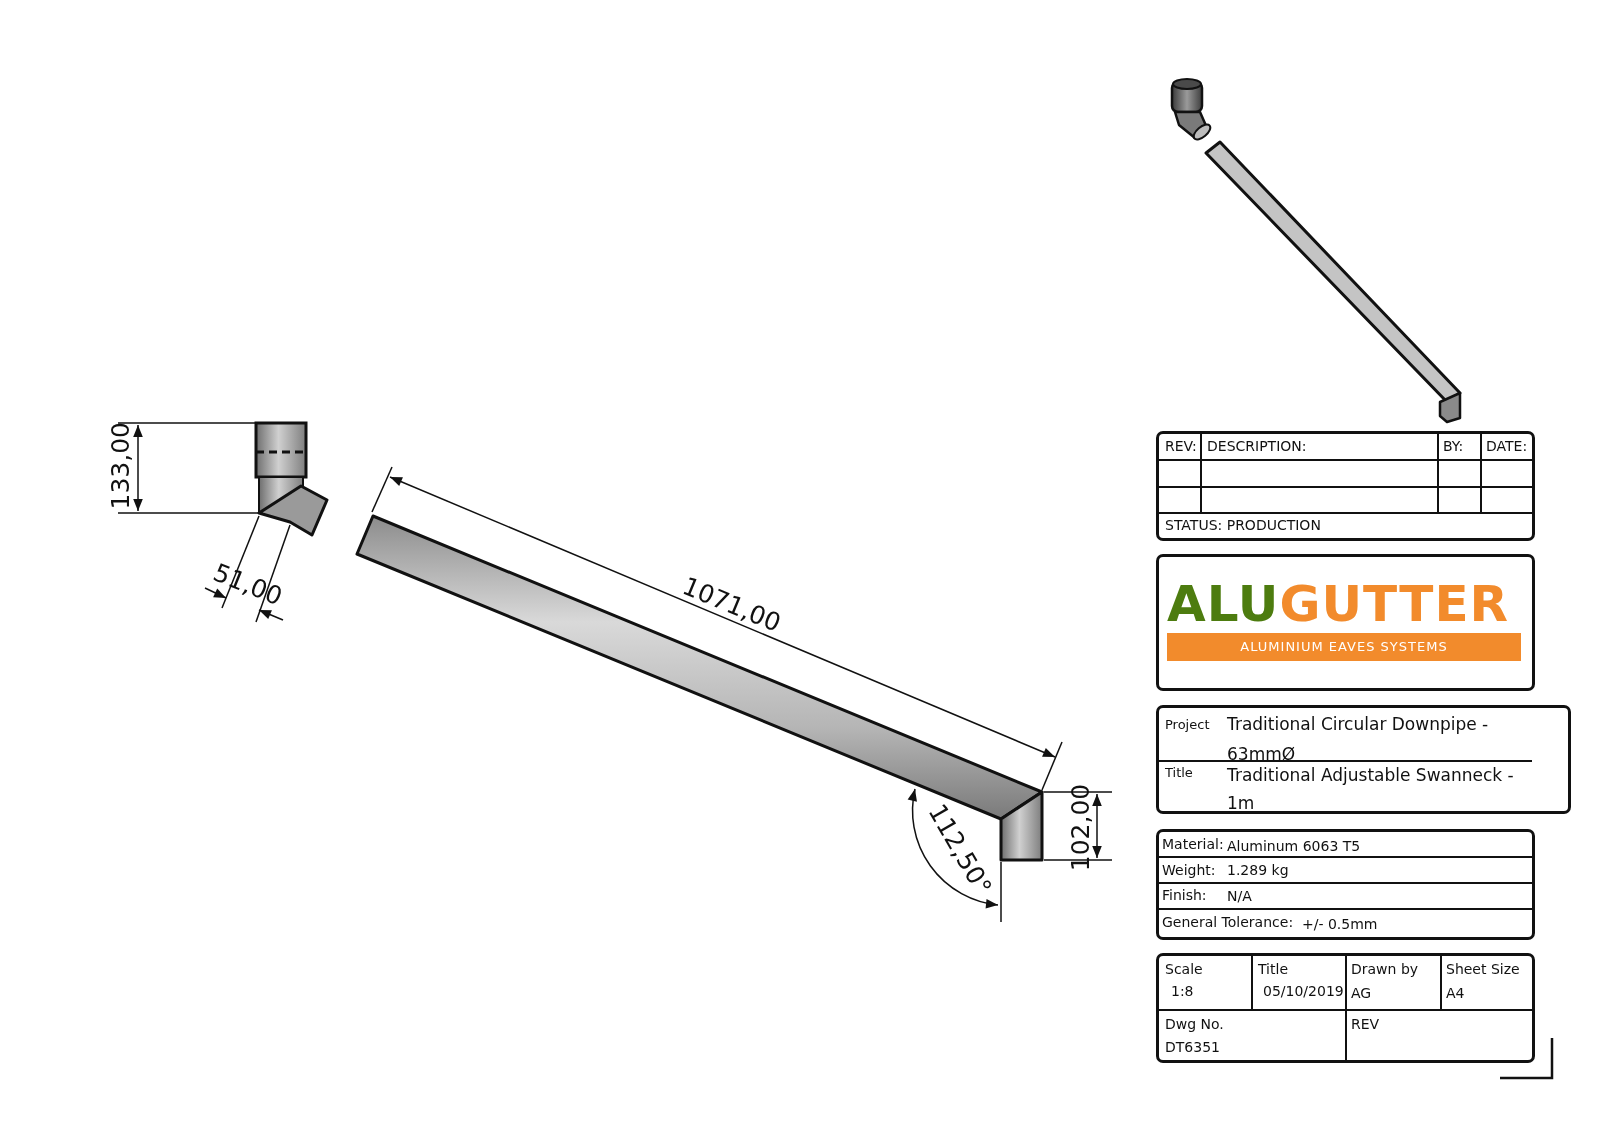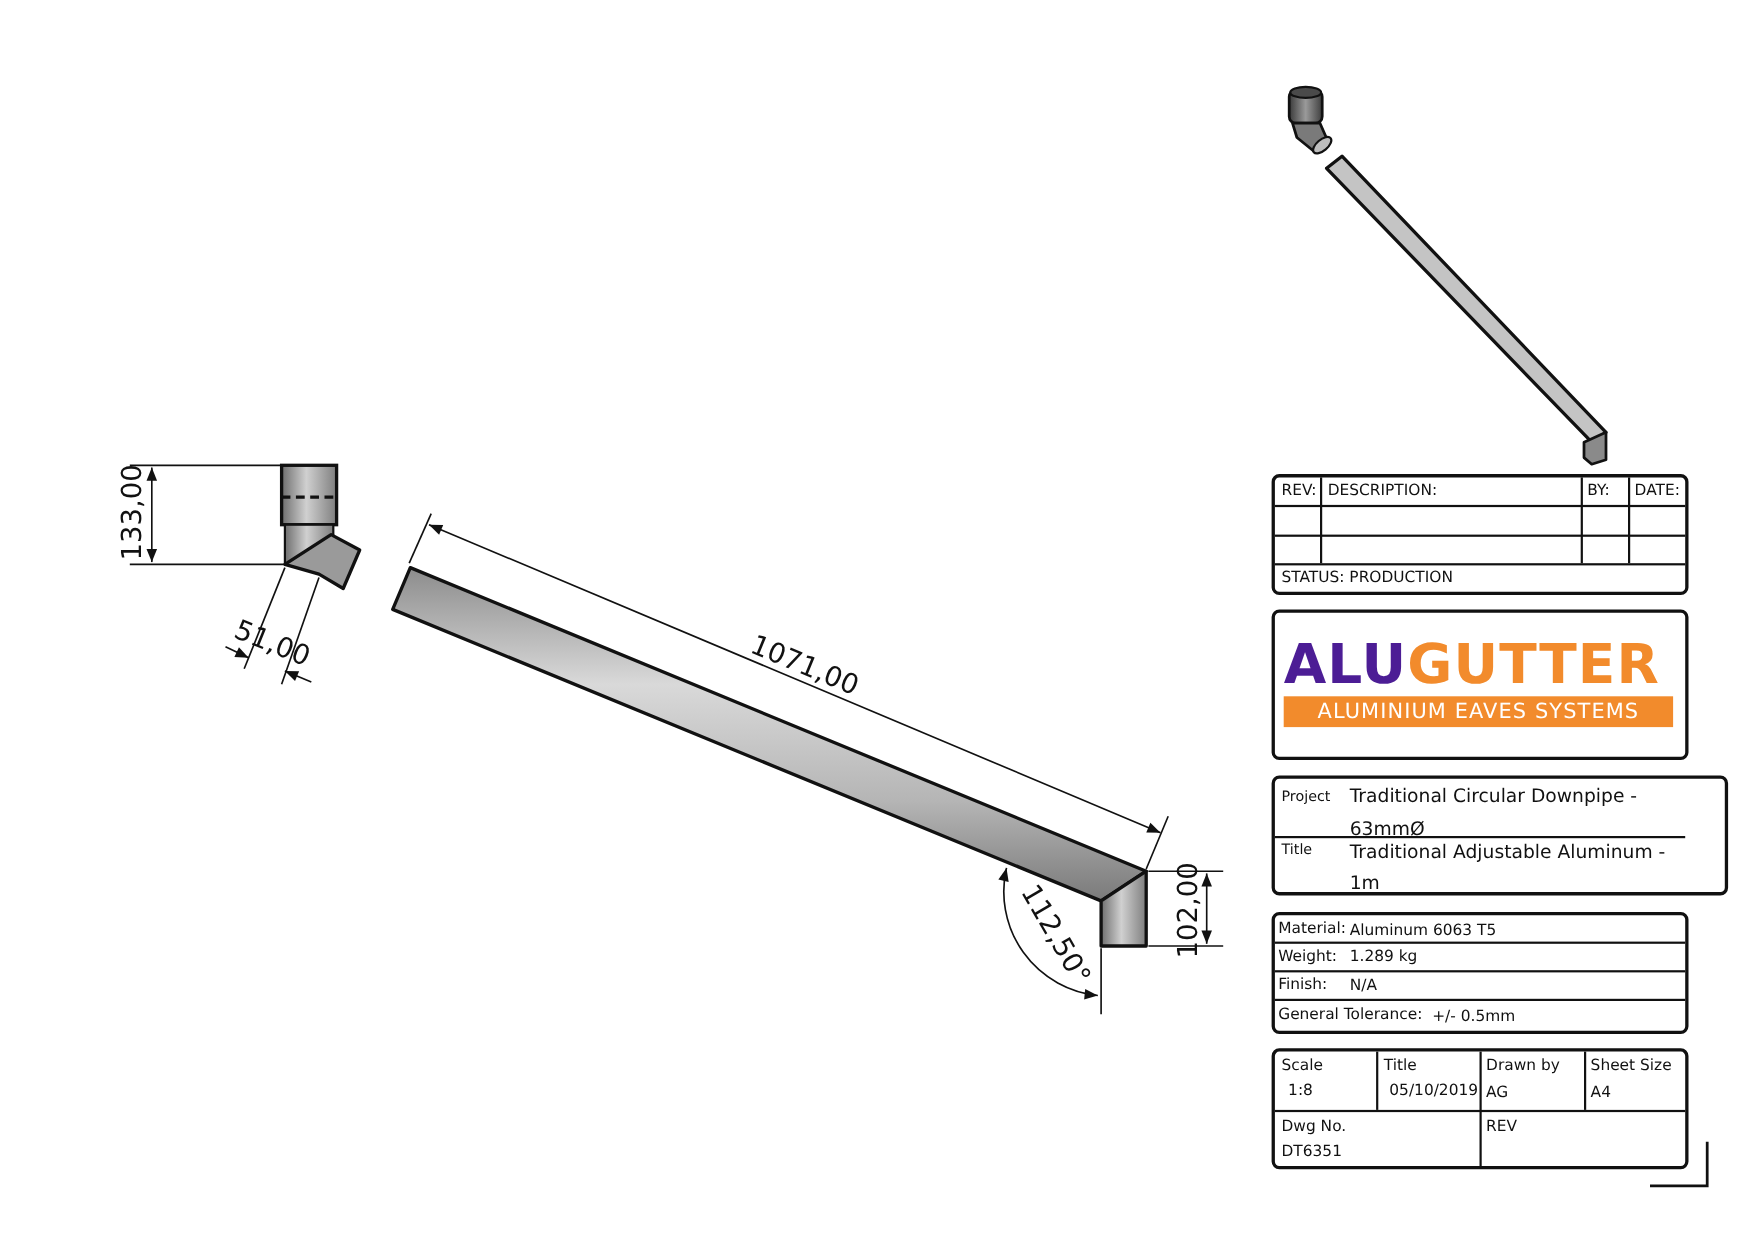--- a/index.html
+++ b/index.html
@@ -8,24 +8,24 @@
   .drawing { position: absolute; left: 0; top: 0; width: 1600px; height: 1131px; }
   .tb { position: absolute; border: 3px solid #111; border-radius: 7px; box-sizing: border-box; background: #fff; padding-left: 48px; }
   .cell { position: absolute; box-sizing: border-box; font-size: 14px; white-space: nowrap; }
   .hl { position: absolute; height: 2px; background: #111; }
   .vl { position: absolute; width: 2px; background: #111; }
   .lbl { font-size: 14px; }
   .val { font-size: 17px; }
   .small { font-size: 13px; }
   .logo-top { position: absolute; left: 8px; top: 22px; font-family: "DejaVu Sans", sans-serif;
               font-weight: bold; font-size: 50px; letter-spacing: 1px; line-height: 50px; }
-  .logo-alu { color: #4c1d95; }
+  .logo-alu { color: #4d7c0f; }
   .logo-gutter { color: #f28b2c; }
   .logo-band { position: absolute; left: 8px; top: 76px; width: 354px; height: 28px; background: #f28b2c;
-               color: #ffffff; font-size: 19px; line-height: 28px; text-align: center; letter-spacing: 1px; }
+               color: #ffffff; font-size: 13px; line-height: 28px; text-align: center; letter-spacing: 1px; }
 </style>
 </head>
 <body>
 
 <svg class="drawing" viewBox="0 0 1600 1131" xmlns="http://www.w3.org/2000/svg">
   <defs>
     <linearGradient id="pipeGrad" x1="0" y1="0" x2="0" y2="1">
       <stop offset="0" stop-color="#8c8c8c"></stop>
       <stop offset="0.35" stop-color="#d9d9d9"></stop>
       <stop offset="0.7" stop-color="#b5b5b5"></stop>
@@ -126,21 +126,21 @@
   </div>
   <div class="logo-band">ALUMINIUM EAVES SYSTEMS</div>
 </div>
 
 <div class="tb" style="left:1156px;top:705px;width:415px;height:109px;">
   <div class="hl" style="left:0;top:52px;width:373px;"></div>
   <div class="cell small" style="left:6px;top:9px;">Project</div>
   <div class="cell val" style="left:68px;top:6px;">Traditional Circular Downpipe -</div>
   <div class="cell val" style="left:68px;top:36px;">63mmØ</div>
   <div class="cell small" style="left:6px;top:57px;">Title</div>
-  <div class="cell val" style="left:68px;top:57px;">Traditional Adjustable Aluminum -</div>
+  <div class="cell val" style="left:68px;top:57px;">Traditional Adjustable Swanneck -</div>
   <div class="cell val" style="left:68px;top:85px;">1m</div>
 </div>
 
 <div class="tb" style="left:1156px;top:829px;width:379px;height:111px;">
   <div class="hl" style="left:0;top:24px;width:373px;"></div>
   <div class="hl" style="left:0;top:50px;width:373px;"></div>
   <div class="hl" style="left:0;top:76px;width:373px;"></div>
   <div class="cell lbl" style="left:3px;top:4px;">Material:</div>
   <div class="cell lbl" style="left:68px;top:6px;">Aluminum 6063 T5</div>
   <div class="cell lbl" style="left:3px;top:30px;">Weight:</div>

